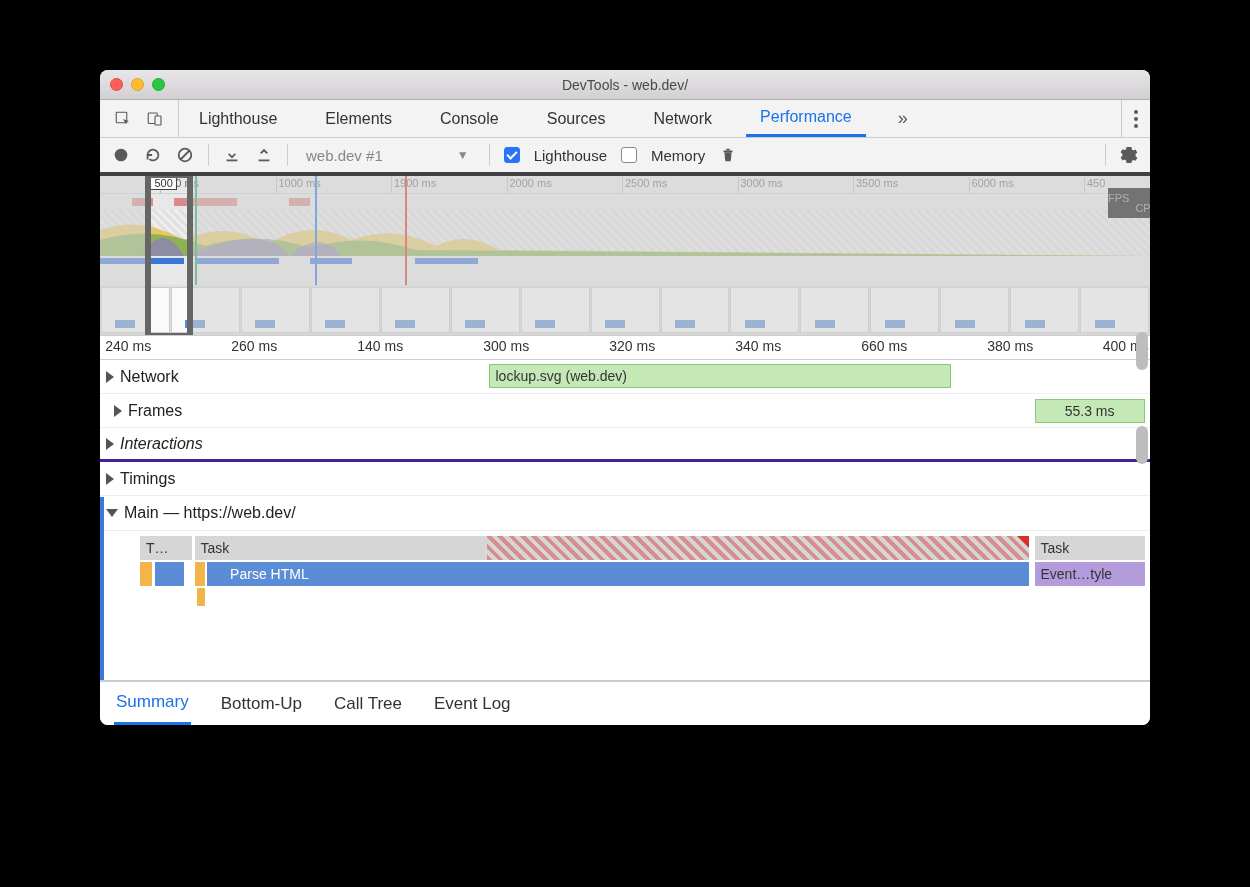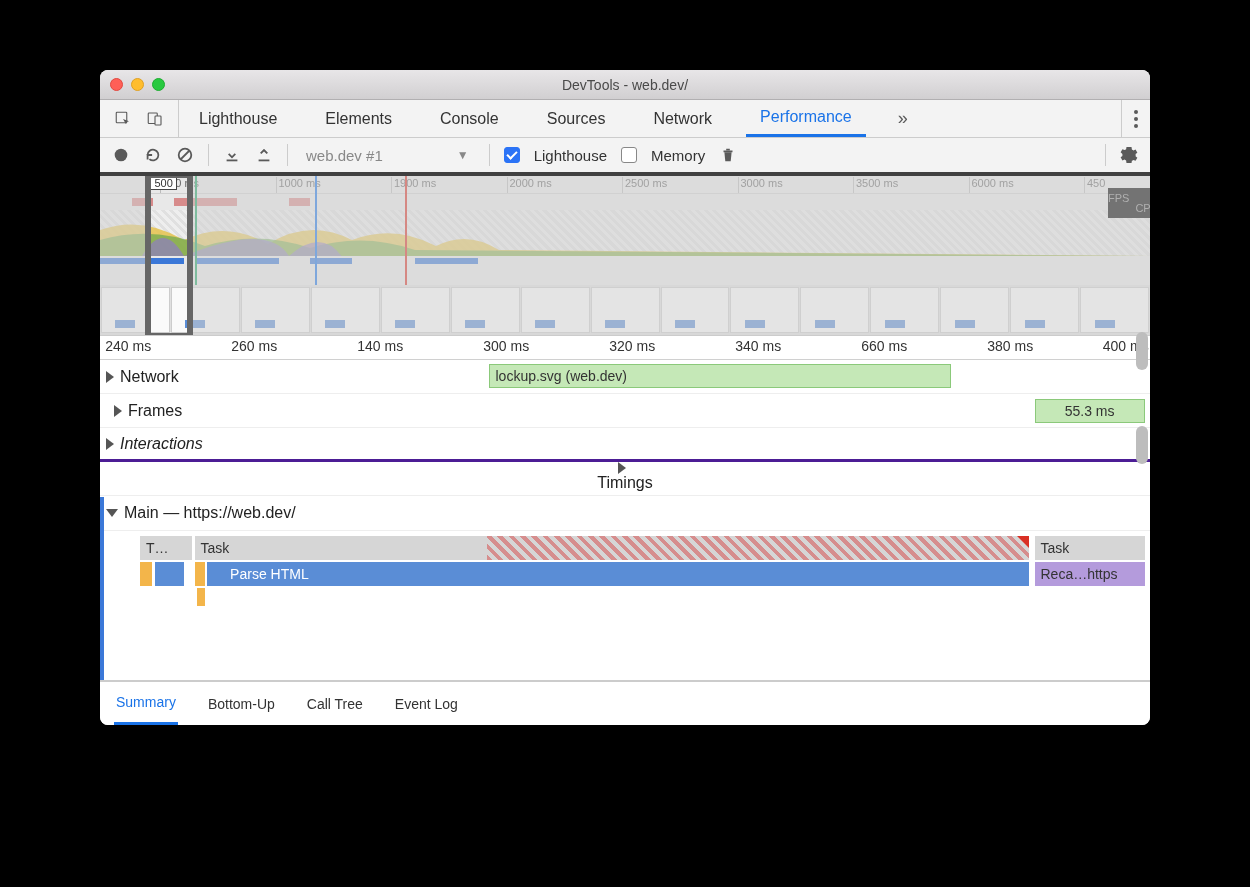--- a/index.html
+++ b/index.html
@@ -137,21 +137,21 @@
   .bar.orange { background: #f3b54a; }
   .hatched { background-image: repeating-linear-gradient(45deg, rgba(214,82,82,0.55), rgba(214,82,82,0.55) 4px, transparent 4px, transparent 8px); }
   .redflag { position:absolute; right:0; top:0; width:0; height:0; border-top:12px solid #d93025; border-left:12px solid transparent;}
   .scroll-knob { position:absolute; right:2px; width:12px; height:38px; background:#bdbdbd; border-radius:6px;}
   
   .flame { background:#fff; height: 150px; position: relative; border-top:1px solid #eee;}
   .flame .row { position:absolute; left:0; right:0; height:26px;}
   
   .bottom-tabs {
     height: 44px; display: flex; align-items: center; gap: 28px; padding: 0 14px;
-    font-size: 14px; color: #333; border-top: 1px solid #ccc; background: #fff;
+    font-size: 17px; color: #333; border-top: 1px solid #ccc; background: #fff;
   }
   .btab { padding: 0 2px; height: 100%; display:flex; align-items:center; cursor:pointer;}
   .btab.active { color: #1a73e8; border-bottom: 3px solid #1a73e8;}
 </style>
 </head>
 <body>
 
 <div class="window">
 
   <div class="titlebar">
@@ -349,21 +349,21 @@
          <span>55.3 ms</span>
       </div>
     </div>
 
     <div class="track-head" style="border-bottom:3px solid #4c1d95;font-style:italic;">
       <span class="tri right"></span>
       <span>Interactions</span>
       <div class="scroll-knob" style="top:-2px"></div>
     </div>
 
-    <div class="track-head" style="border-bottom:1px solid #eee;flex-direction:column;">
+    <div class="track-head" style="border-bottom:1px solid #eee;">
       <span class="tri right"></span>
       <span>Timings</span>
     </div>
 
     <div class="track-head">
       <span class="tri down"></span>
       <span>Main — https://web.dev/</span>
     </div>
 
     <div class="flame">
@@ -376,21 +376,21 @@
           <div class="redflag"></div>
         </div>
         <div class="bar gray" style="left:89%; width:10.5%;">Task</div>
       </div>
 
       <div class="row" style="top:26px;">
         <div class="bar orange" style="left:3.8%; width:1.2%; padding:0;"></div>
         <div class="bar blue" style="left:5.2%; width:2.8%; padding:0;"></div>
         <div class="bar orange" style="left:9%; width:1%; padding:0;"></div>
         <div class="bar blue" style="left:10.2%; width:78.3%;padding-left:23px;">Parse HTML</div>
-        <div class="bar purple" style="left:89%; width:10.5%;">Reca…https</div>
+        <div class="bar purple" style="left:89%; width:10.5%;">Event…tyle</div>
       </div>
 
       <div class="row" style="top:52px;">
         <div class="bar orange" style="left:9.2%; width:0.8%; height:18px; padding:0;"></div>
       </div>
 
       <div style="position:absolute; left:0; top:-34px; bottom:0; width:4px; background:#3b78d8;"></div>
     </div>
   </div>
 

